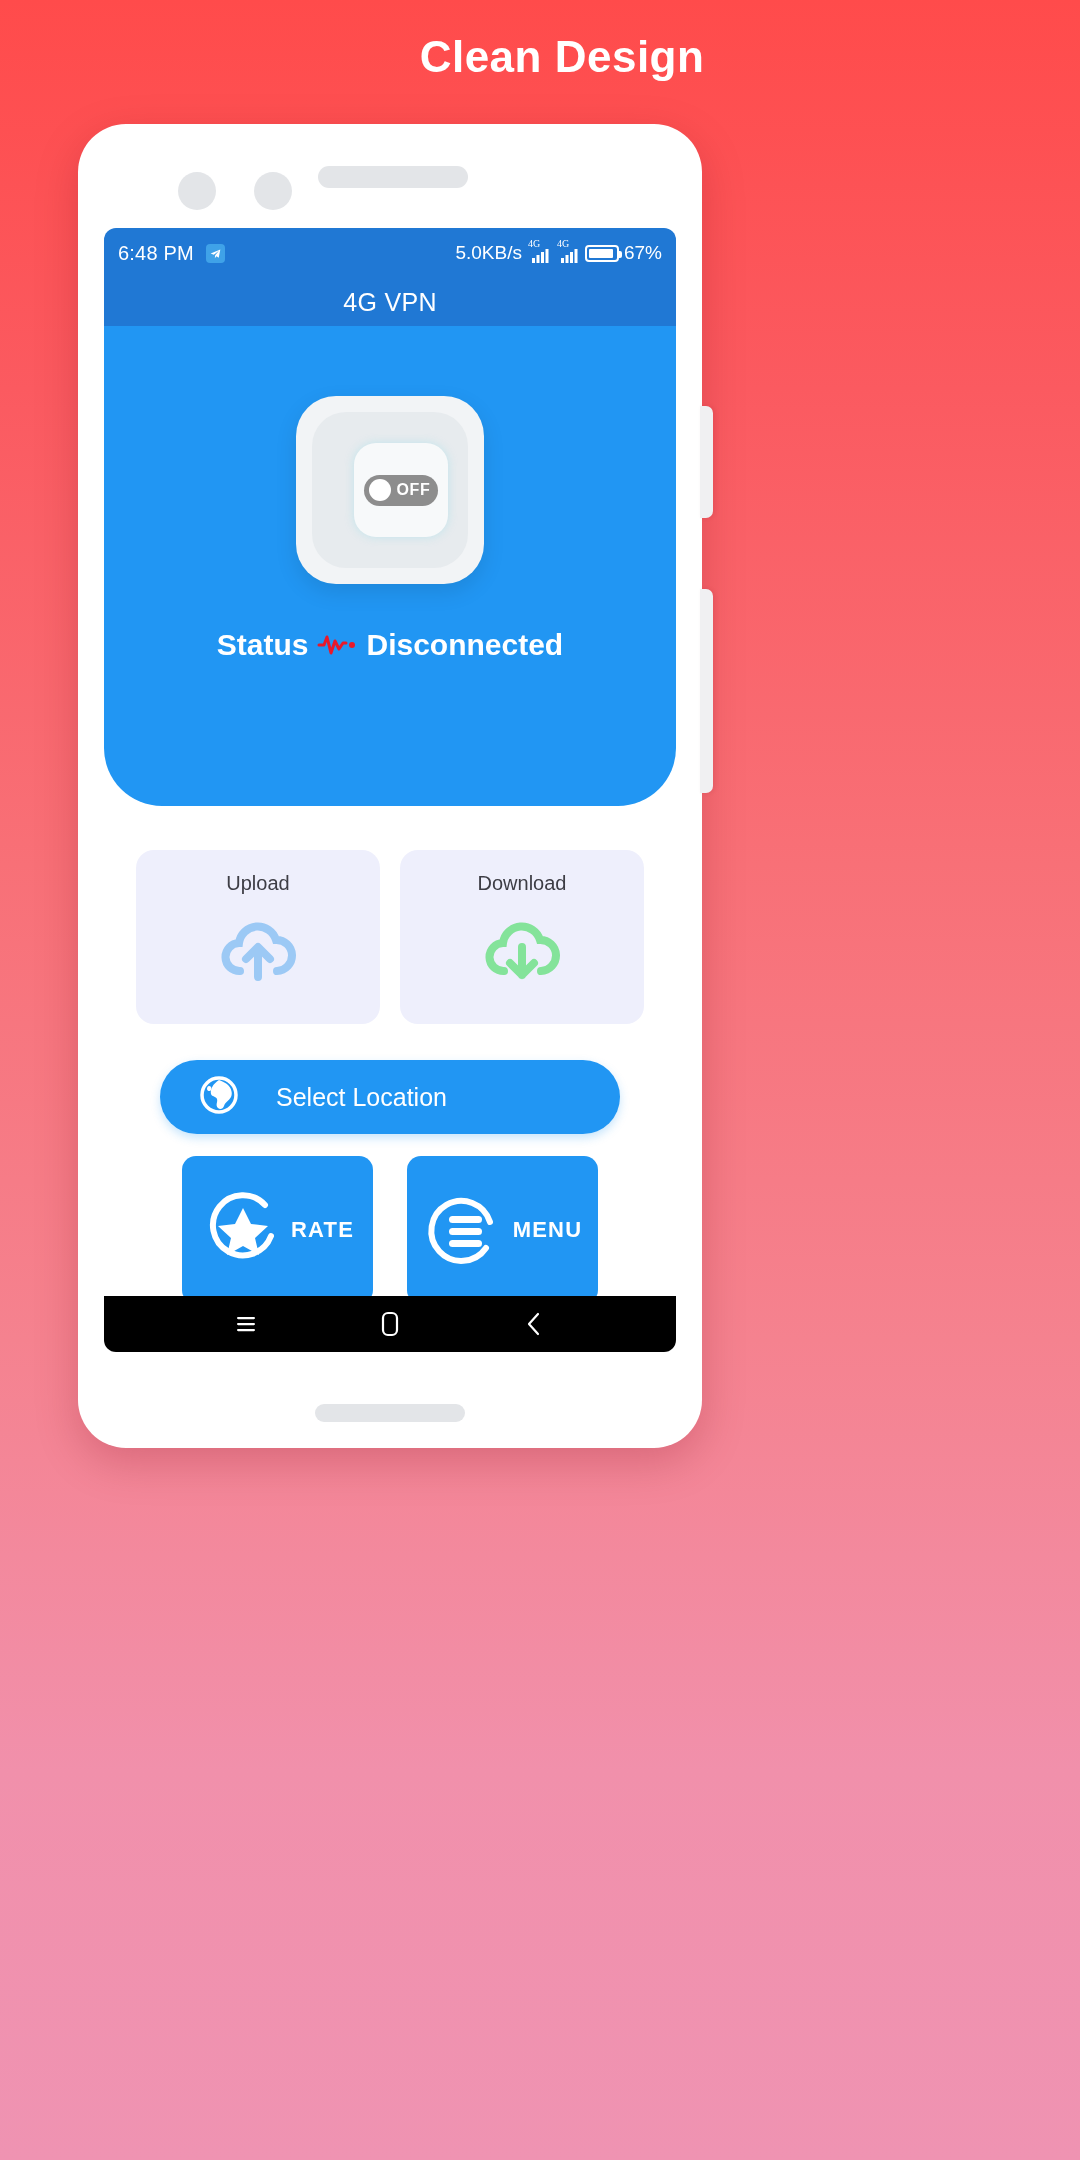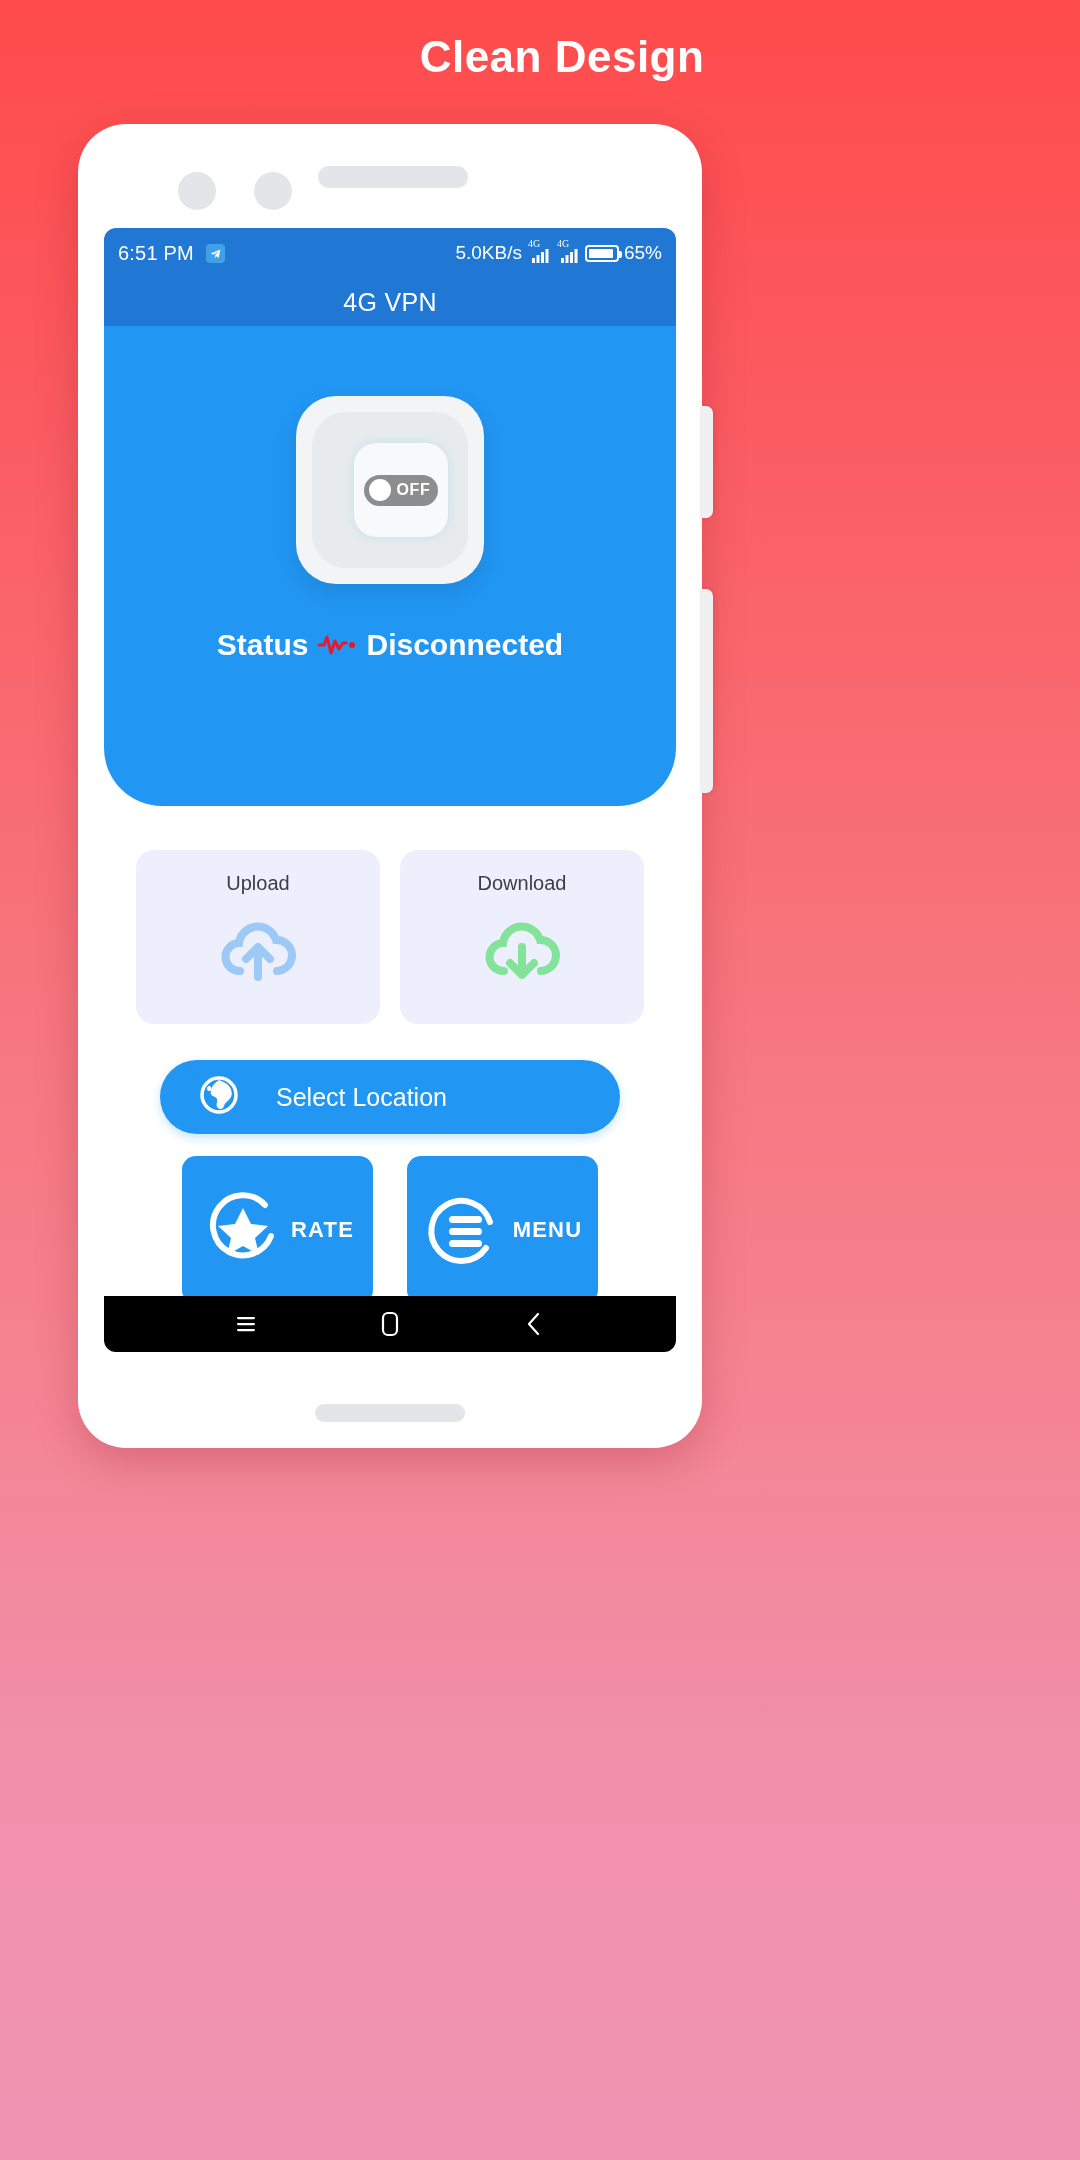--- a/index.html
+++ b/index.html
@@ -249,21 +249,21 @@
   <div class="phone-btn pwr"></div>
 
   <div class="speaker-dot d1"></div>
   <div class="speaker-dot d2"></div>
   <div class="speaker-bar"></div>
   <div class="home-bar"></div>
 
   <div class="screen">
 
     <div class="statusbar">
-      <span class="sb-time">6:51 PM</span>
+      <span class="sb-time">6:48 PM</span>
       <span class="sb-appicon">
         <svg width="11" height="11" viewBox="0 0 16 16" aria-hidden="true">
           <path d="M15 2 1 8l4.5 1.8L13 4 7.5 10.6 7 15l2.4-3 3.3 2.2z" fill="#ffffff"></path>
         </svg>
       </span>
       <span class="sb-right">
         <span class="sb-speed">5.0KB/s</span>
         <span class="sig">
           <span class="g">4G</span>
           <svg width="24" height="20" viewBox="0 0 24 20" aria-hidden="true" style="position:absolute;left:0;top:2px;">
@@ -278,21 +278,21 @@
           <svg width="24" height="20" viewBox="0 0 24 20" aria-hidden="true" style="position:absolute;left:0;top:2px;">
             <rect x="5" y="13" width="3" height="5" fill="#ffffff"></rect>
             <rect x="9.5" y="10" width="3" height="8" fill="#ffffff"></rect>
             <rect x="14" y="7" width="3" height="11" fill="#ffffff"></rect>
             <rect x="18.5" y="4" width="3" height="14" fill="#ffffff"></rect>
           </svg>
         </span>
         <span class="sb-batt">
             <i></i>
           </span>
-        <span class="sb-pct">65%</span>
+        <span class="sb-pct">67%</span>
       </span>
     </div>
 
     <div class="appbar">
       <span>4G VPN</span>
     </div>
 
     <div class="hero">
 
       <div class="toggle-outer">

